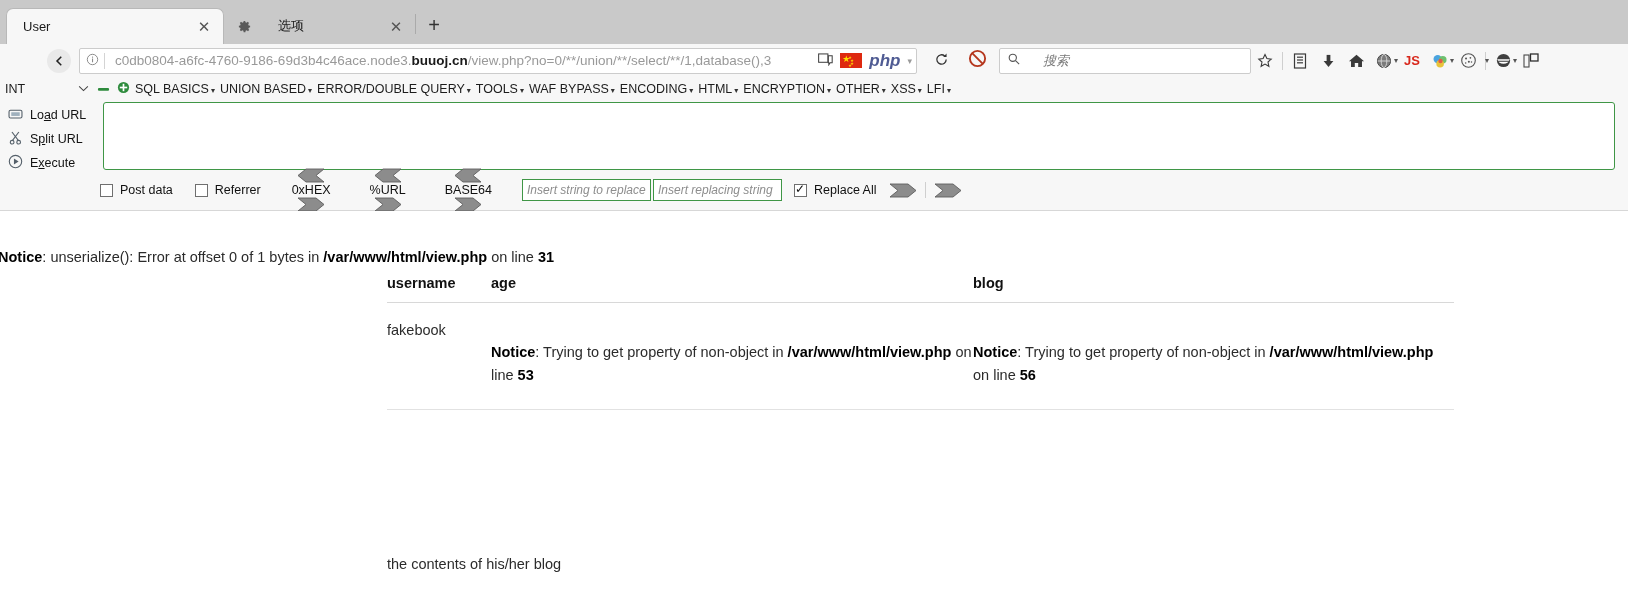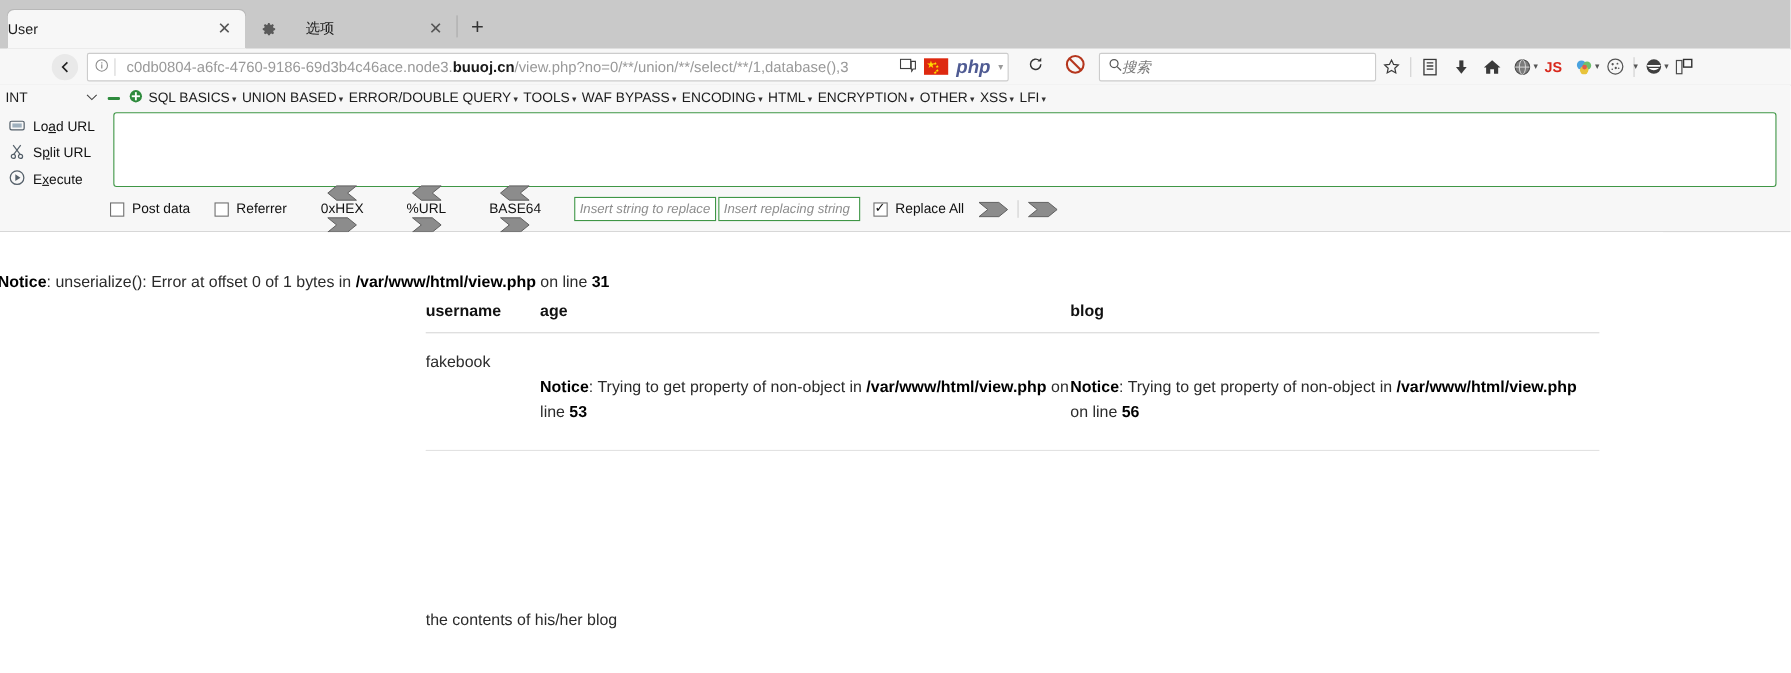--- a/index.html
+++ b/index.html
@@ -43,20 +43,21 @@
     border: 1px solid #b8b8b8;
     border-bottom: none;
   }
   .tab.inactive {
     left: 225px;
     width: 190px;
     background: transparent;
     gap: 20px;
   }
   .tab-label {
+    padding-left: 16px;
     white-space: nowrap;
     overflow: hidden;
     text-overflow: ellipsis;
     flex: 1;
   }
   .tab.inactive .tab-label { padding-left: 6px; }
   .tab-gear {
     margin-left: 12px;
     width: 15px; height: 15px;
     display: inline-block;
@@ -182,21 +183,21 @@
     width: 252px;
     background: #fff;
     border: 1px solid #ccc;
     border-radius: 2px;
     display: flex;
     align-items: center;
     box-sizing: border-box;
   }
   .search-ico { margin-left: 8px; color: #666; font-size: 12px; }
   .search-ph {
-    margin-left: 0;
+    margin-left: 23px;
     font-size: 13px;
     color: #777;
     font-style: italic;
   }
   .toolbtn {
     width: 28px;
     text-align: center;
     color: #333;
     font-size: 15px;
     display: inline-flex;

